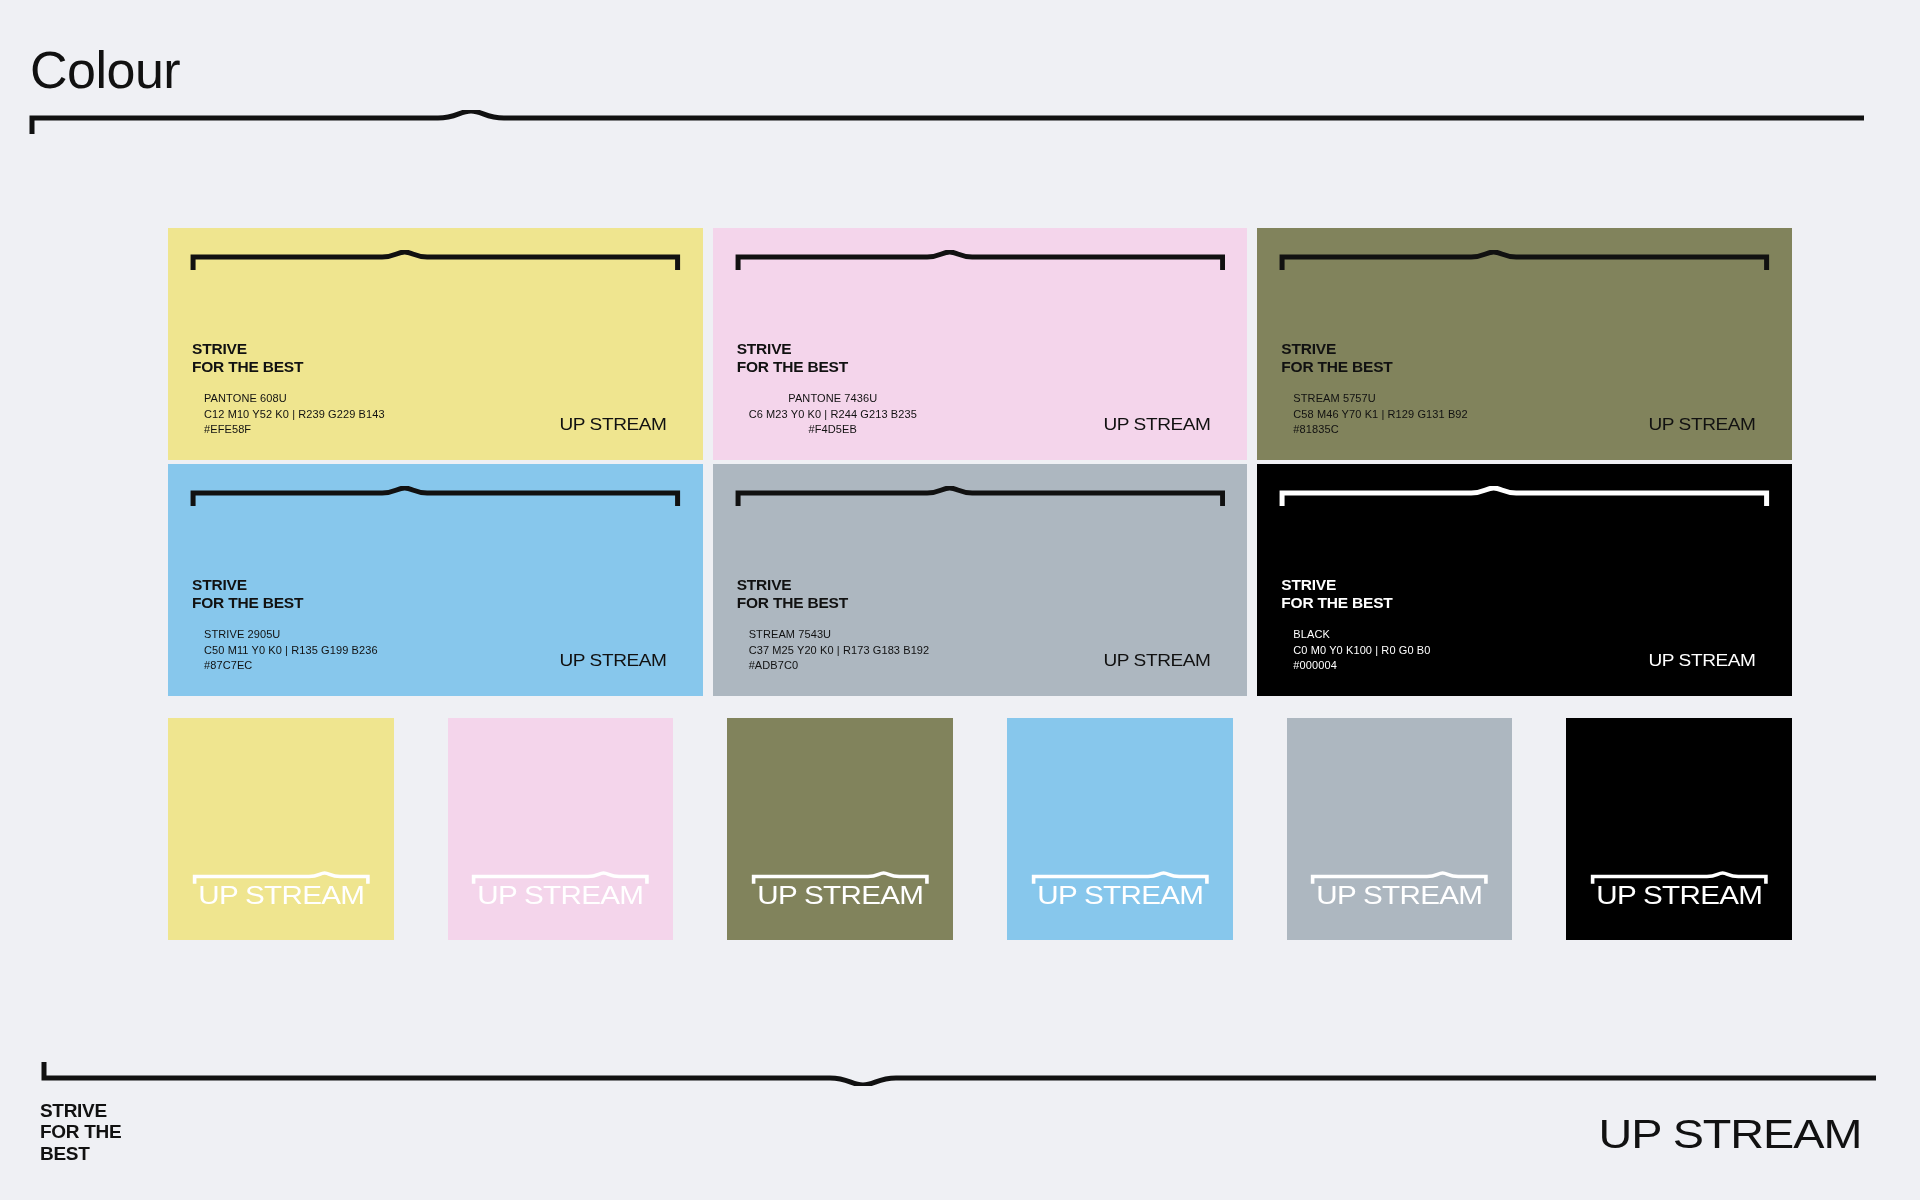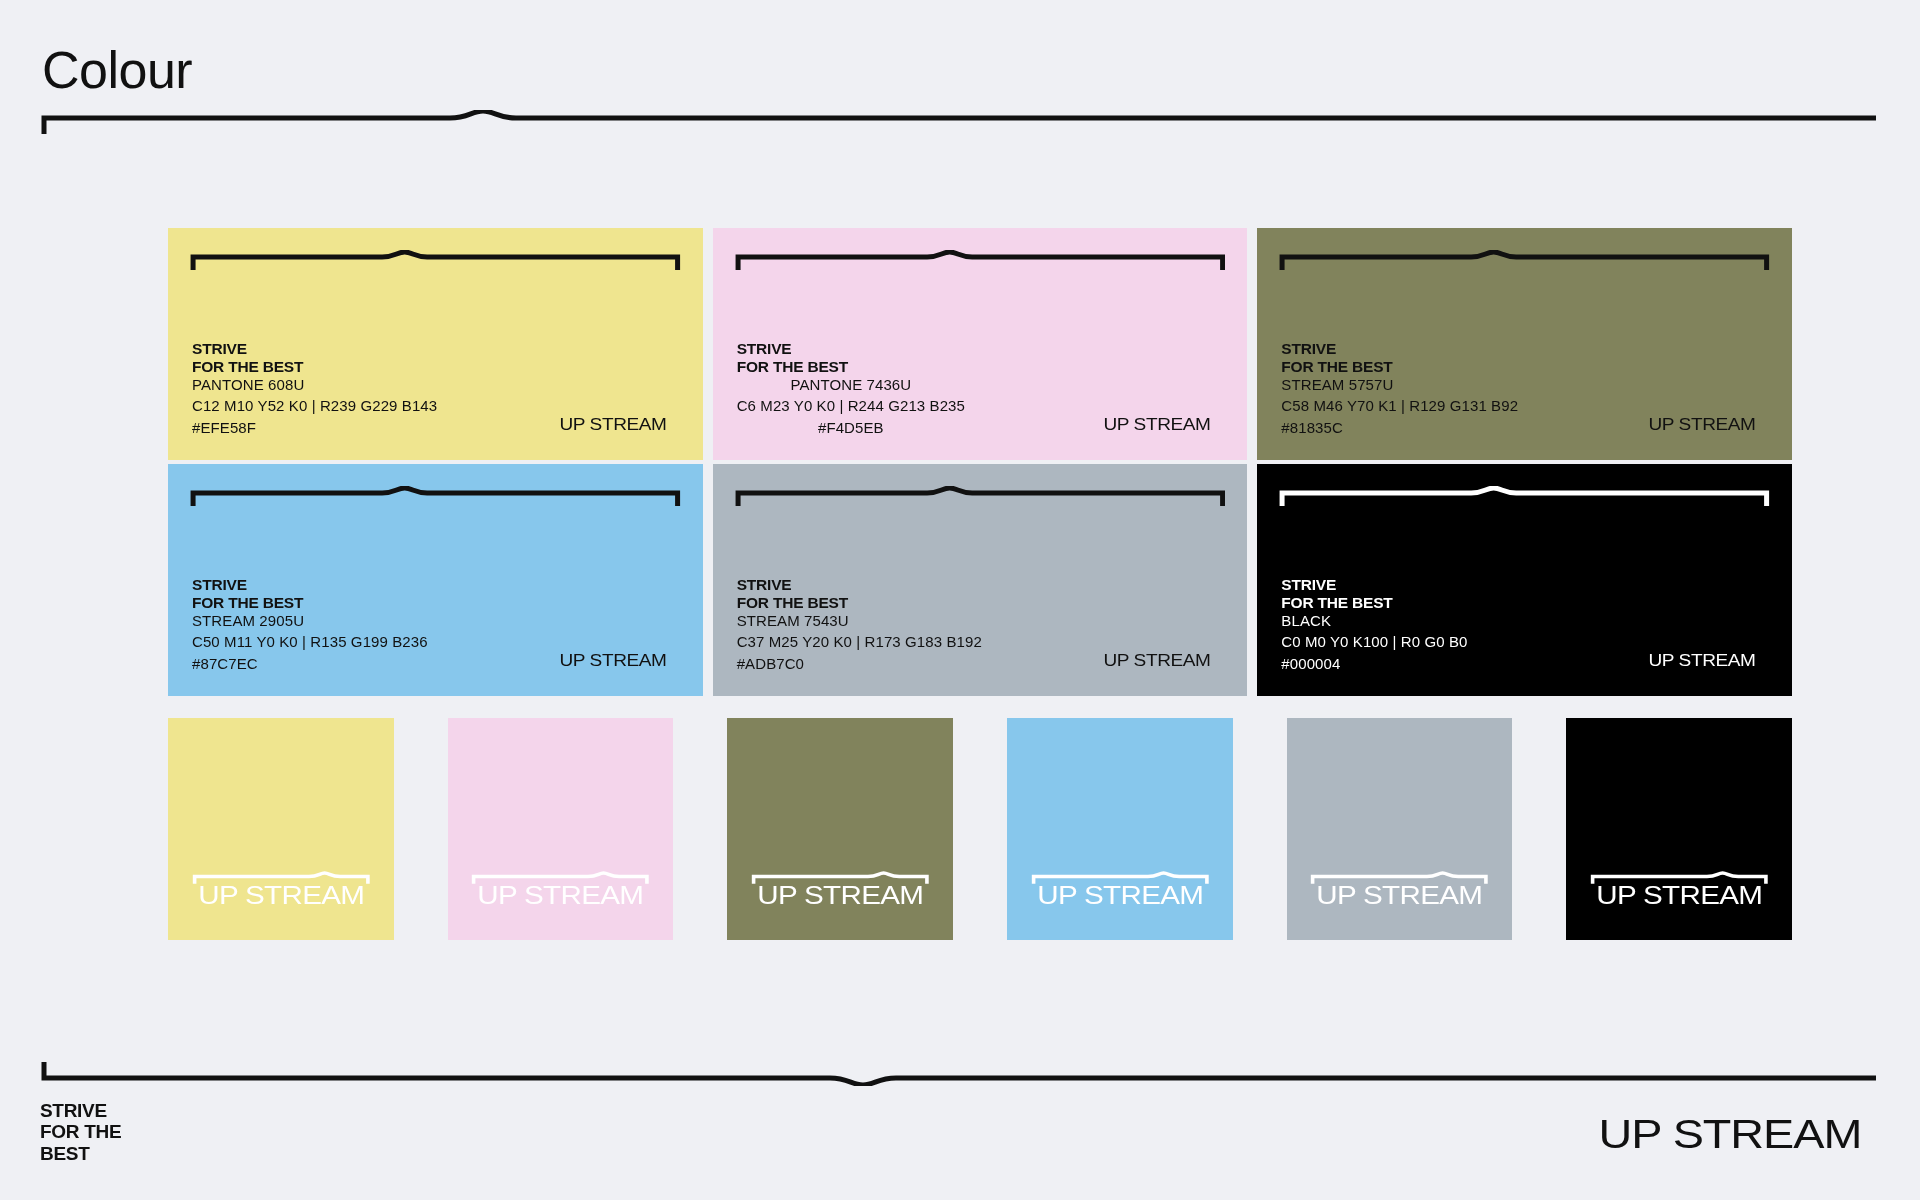--- a/index.html
+++ b/index.html
@@ -11,21 +11,21 @@
     height: 1200px;
     background: #eff0f4;
     font-family: "Liberation Sans", sans-serif;
     overflow: hidden;
     position: relative;
   }
 
   
   #header {
     position: absolute;
-    left: 40px;
+    left: 28px;
     top: 44px;
     width: 1840px;
   }
   #page-title {
     font-size: 52px;
     font-weight: 400;
     letter-spacing: -0.5px;
     color: #111;
     line-height: 1;
     margin: 0 0 14px 2px;
@@ -64,23 +64,23 @@
     left: 24px;
     top: 112px;
     font-size: 15.5px;
     font-weight: bold;
     line-height: 1.13;
     letter-spacing: -0.2px;
     white-space: pre-line;
   }
   .card-specs {
     position: absolute;
-    left: 24px;
+    left: 36px;
     bottom: 22px;
-    font-size: 15px;
+    font-size: 11px;
     line-height: 1.42;
     letter-spacing: 0.1px;
   }
   .card-wordmark {
     position: absolute;
     right: 24px;
     bottom: 24px;
     width: 132px;
     height: 22px;
   }
@@ -196,21 +196,21 @@
           <text x="150" y="44" text-anchor="middle" fill="#111111" font-family="&quot;Liberation Sans&quot;, sans-serif" font-size="46" font-weight="500" letter-spacing="-1" textLength="292" lengthAdjust="spacingAndGlyphs">UP STREAM</text>
         </svg></div>
     </div>
     <div class="swatch-card" style="background: rgb(135, 199, 236);">
       <div class="card-bracket"><svg viewBox="0 0 480 22" preserveAspectRatio="none" width="100%" height="100%">
           <path d="M3 20 L3 7 L188 7 C200 7 203 2 210 2 C217 2 220 7 232 7 L477 7 L477 20" fill="none" stroke="#111111" stroke-width="5" vector-effect="non-scaling-stroke"></path>
         </svg></div>
       <div class="card-tagline" style="color: rgb(17, 17, 17);">STRIVE
 FOR THE BEST</div>
       <div class="card-specs" style="color: rgb(17, 17, 17);">
-        <div>STREAM  2905U</div>
+        <div>STRIVE  2905U</div>
         <div>C50 M11 Y0 K0  |  R135 G199 B236</div>
         <div>#87C7EC</div>
       </div>
       <div class="card-wordmark"><svg viewBox="0 0 300 60" preserveAspectRatio="xMidYMid meet" width="100%" height="100%">
           <text x="150" y="44" text-anchor="middle" fill="#111111" font-family="&quot;Liberation Sans&quot;, sans-serif" font-size="46" font-weight="500" letter-spacing="-1" textLength="292" lengthAdjust="spacingAndGlyphs">UP STREAM</text>
         </svg></div>
     </div>
     <div class="swatch-card" style="background: rgb(173, 183, 192);">
       <div class="card-bracket"><svg viewBox="0 0 480 22" preserveAspectRatio="none" width="100%" height="100%">
           <path d="M3 20 L3 7 L188 7 C200 7 203 2 210 2 C217 2 220 7 232 7 L477 7 L477 20" fill="none" stroke="#111111" stroke-width="5" vector-effect="non-scaling-stroke"></path>

